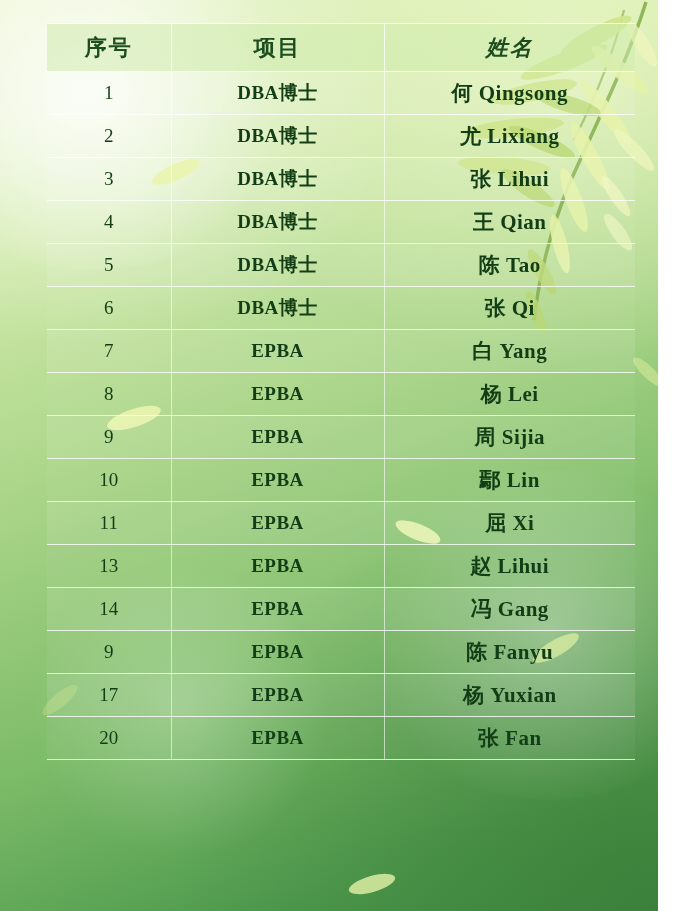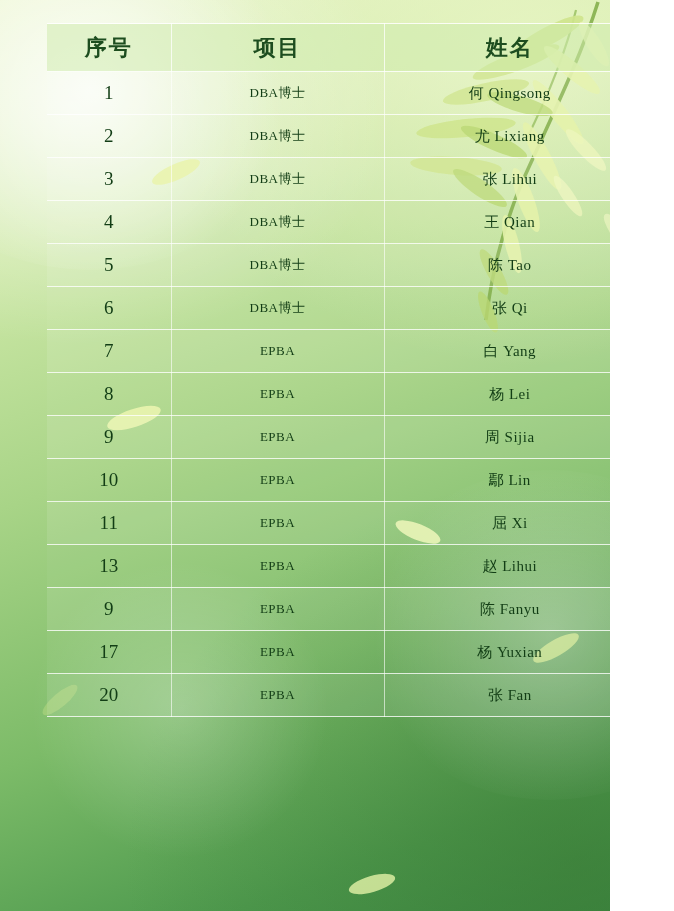--- a/index.html
+++ b/index.html
@@ -16,20 +16,21 @@
   #page {
     position: relative;
     width: 610px;
     height: 911px;
     overflow: hidden;
     background:
       radial-gradient(ellipse 520px 380px at 12% 12%, rgba(255,255,255,0.55) 0%, rgba(255,255,255,0.0) 62%),
       radial-gradient(ellipse 640px 520px at 88% 6%, rgba(236,247,200,0.75) 0%, rgba(236,247,200,0.0) 60%),
       radial-gradient(ellipse 700px 600px at 95% 95%, rgba(58,120,50,0.55) 0%, rgba(58,120,50,0.0) 65%),
       linear-gradient(160deg, #e9f5c9 0%, #cfe9a8 22%, #a8d487 45%, #7cbb68 68%, #4e9a4e 88%, #3c8a45 100%);
+    padding-left: 48px;
   }
   #branch-svg {
     position: absolute;
     top: 0;
     right: 0;
     width: 330px;
     height: 420px;
     pointer-events: none;
   }
   #leaves-svg {
@@ -85,48 +86,48 @@
     color: #1d4d1f;
     text-align: center;
     background: rgba(208, 235, 174, 0.55);
     border-top: 1px solid rgba(255,255,255,0.85);
     border-bottom: 1px solid rgba(255,255,255,0.85);
     border-left: 1px solid rgba(255,255,255,0.75);
     border-right: 1px solid rgba(255,255,255,0.75);
     letter-spacing: 2px;
   }
   thead th:first-child { border-left: none; }
-  thead th:last-child  { border-right: none; }
+  thead th:last-child  { border-right: none; font-style: italic; }
 
   tbody td {
     height: 40px;
     text-align: center;
     border-bottom: 1px solid rgba(255,255,255,0.78);
     border-left: 1px solid rgba(255,255,255,0.6);
     border-right: 1px solid rgba(255,255,255,0.6);
     color: #123d15;
   }
   tbody td:first-child { border-left: none; }
   tbody td:last-child  { border-right: none; }
 
   td.no {
     font-family: "Liberation Serif", serif;
     font-size: 19px;
     font-weight: normal;
   }
   td.prog {
     font-family: "Liberation Serif", serif;
-    font-size: 13px;
-    font-weight: normal;
+    font-size: 19px;
+    font-weight: bold;
     letter-spacing: 0.5px;
   }
   td.name {
     font-family: "Liberation Serif", serif;
-    font-size: 15px;
-    font-weight: normal;
+    font-size: 21px;
+    font-weight: bold;
     letter-spacing: 0.5px;
   }
   tbody tr:nth-child(odd) td  { background: rgba(255,255,255,0.10); }
   tbody tr:nth-child(even) td { background: rgba(255,255,255,0.04); }
 </style>
 </head>
 <body>
 
 <div id="page">
 
@@ -249,20 +250,25 @@
             <td class="no">11</td>
             <td class="prog">EPBA</td>
             <td class="name">屈 Xi</td>
           </tr>
           <tr>
             <td class="no">13</td>
             <td class="prog">EPBA</td>
             <td class="name">赵 Lihui</td>
           </tr>
           <tr>
+            <td class="no">14</td>
+            <td class="prog">EPBA</td>
+            <td class="name">冯 Gang</td>
+          </tr>
+          <tr>
             <td class="no">9</td>
             <td class="prog">EPBA</td>
             <td class="name">陈 Fanyu</td>
           </tr>
           <tr>
             <td class="no">17</td>
             <td class="prog">EPBA</td>
             <td class="name">杨 Yuxian</td>
           </tr>
           <tr>

